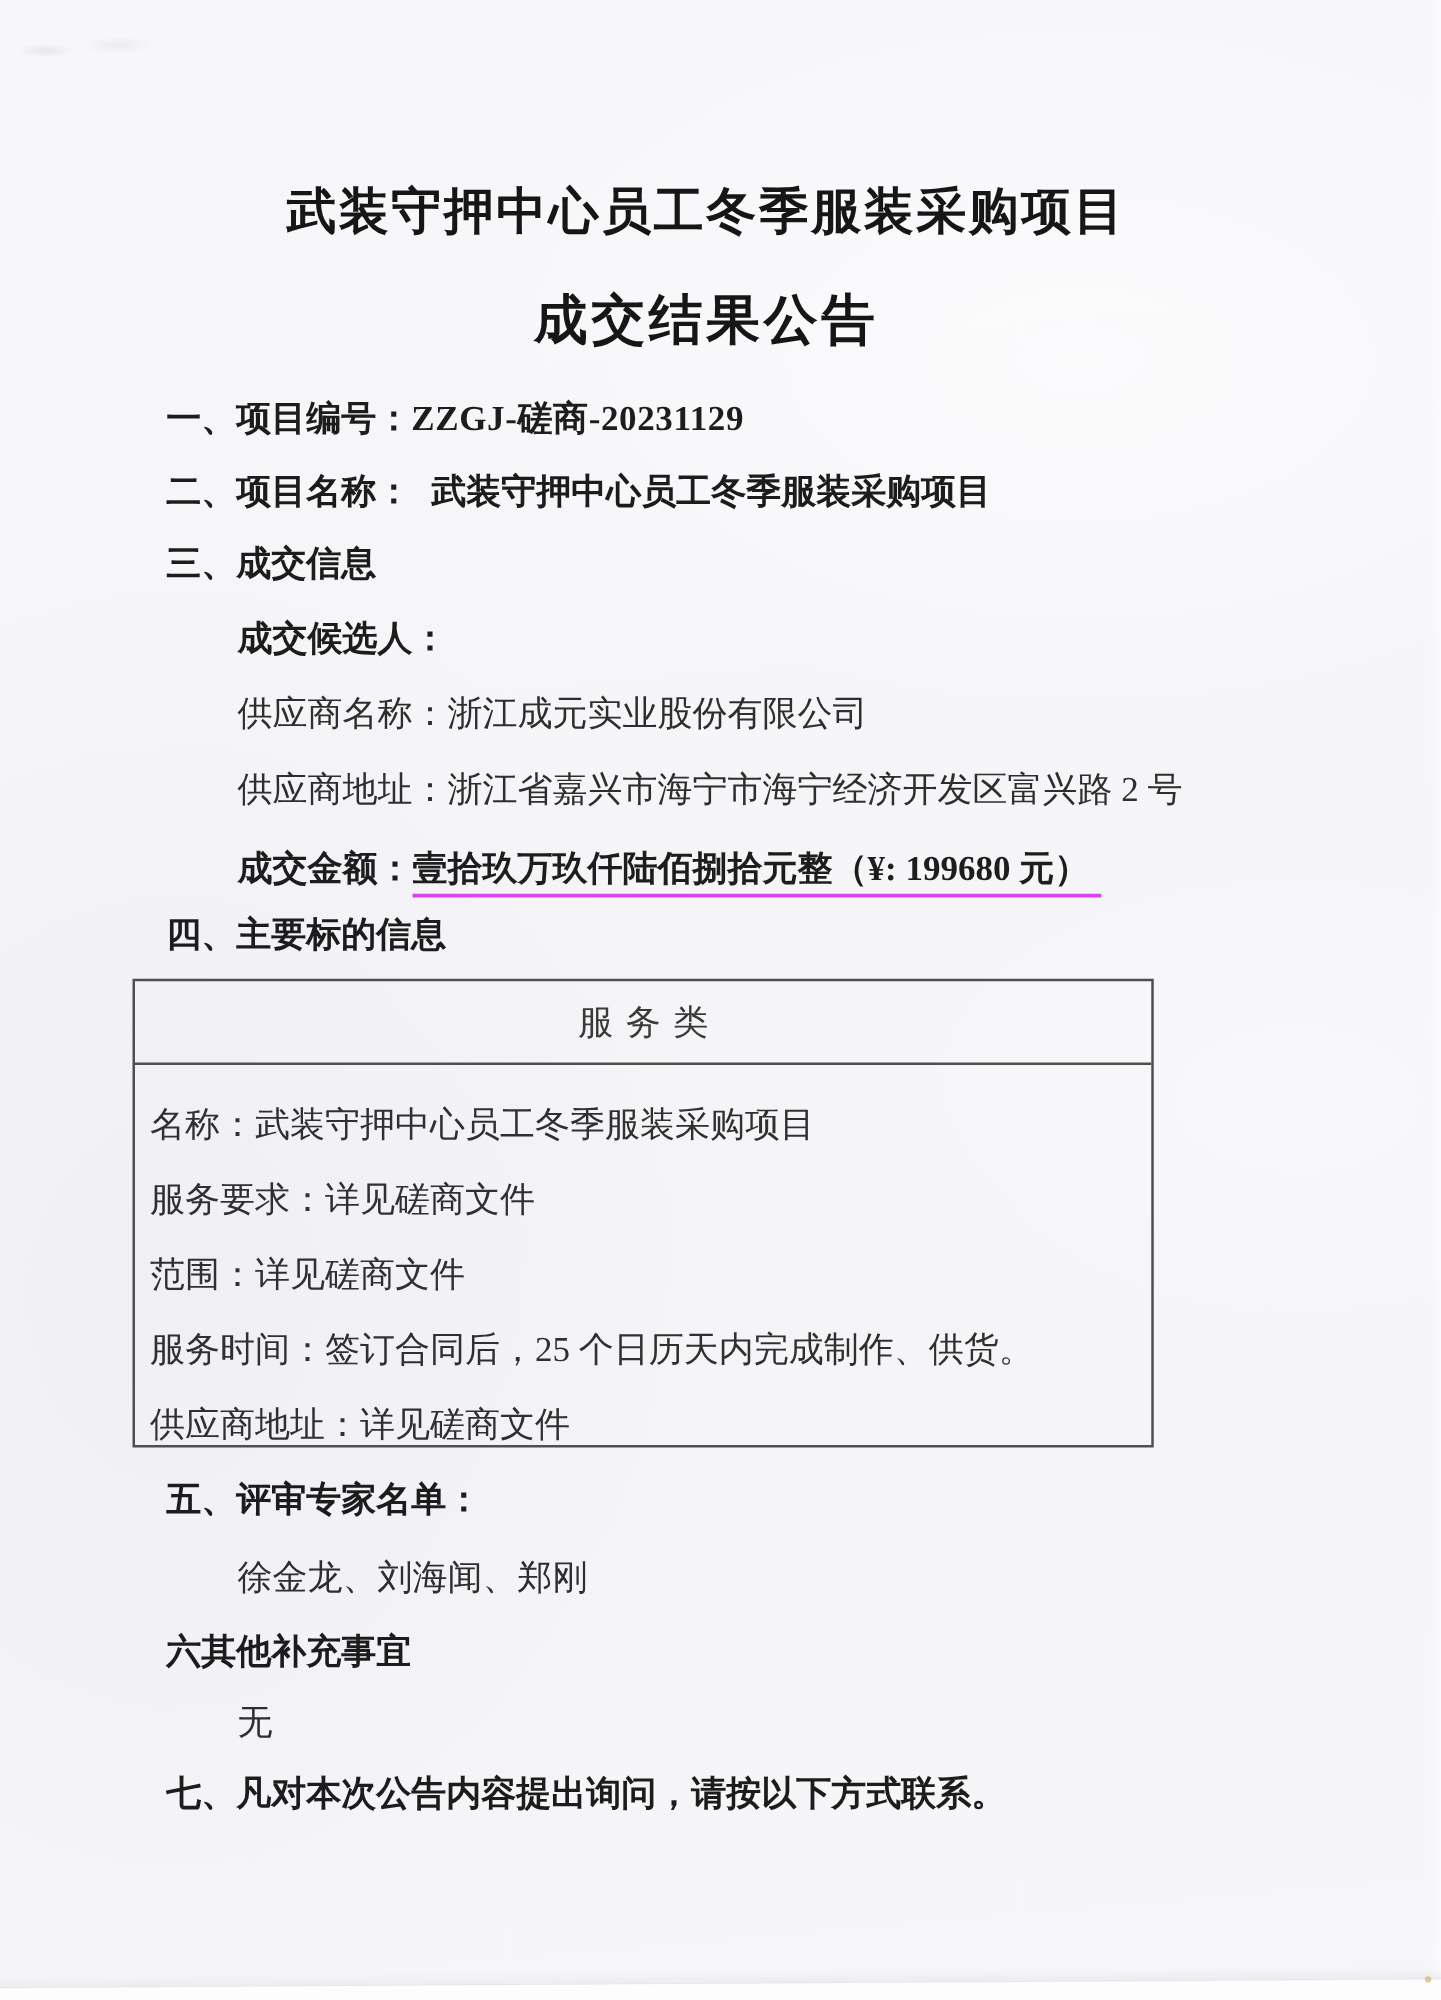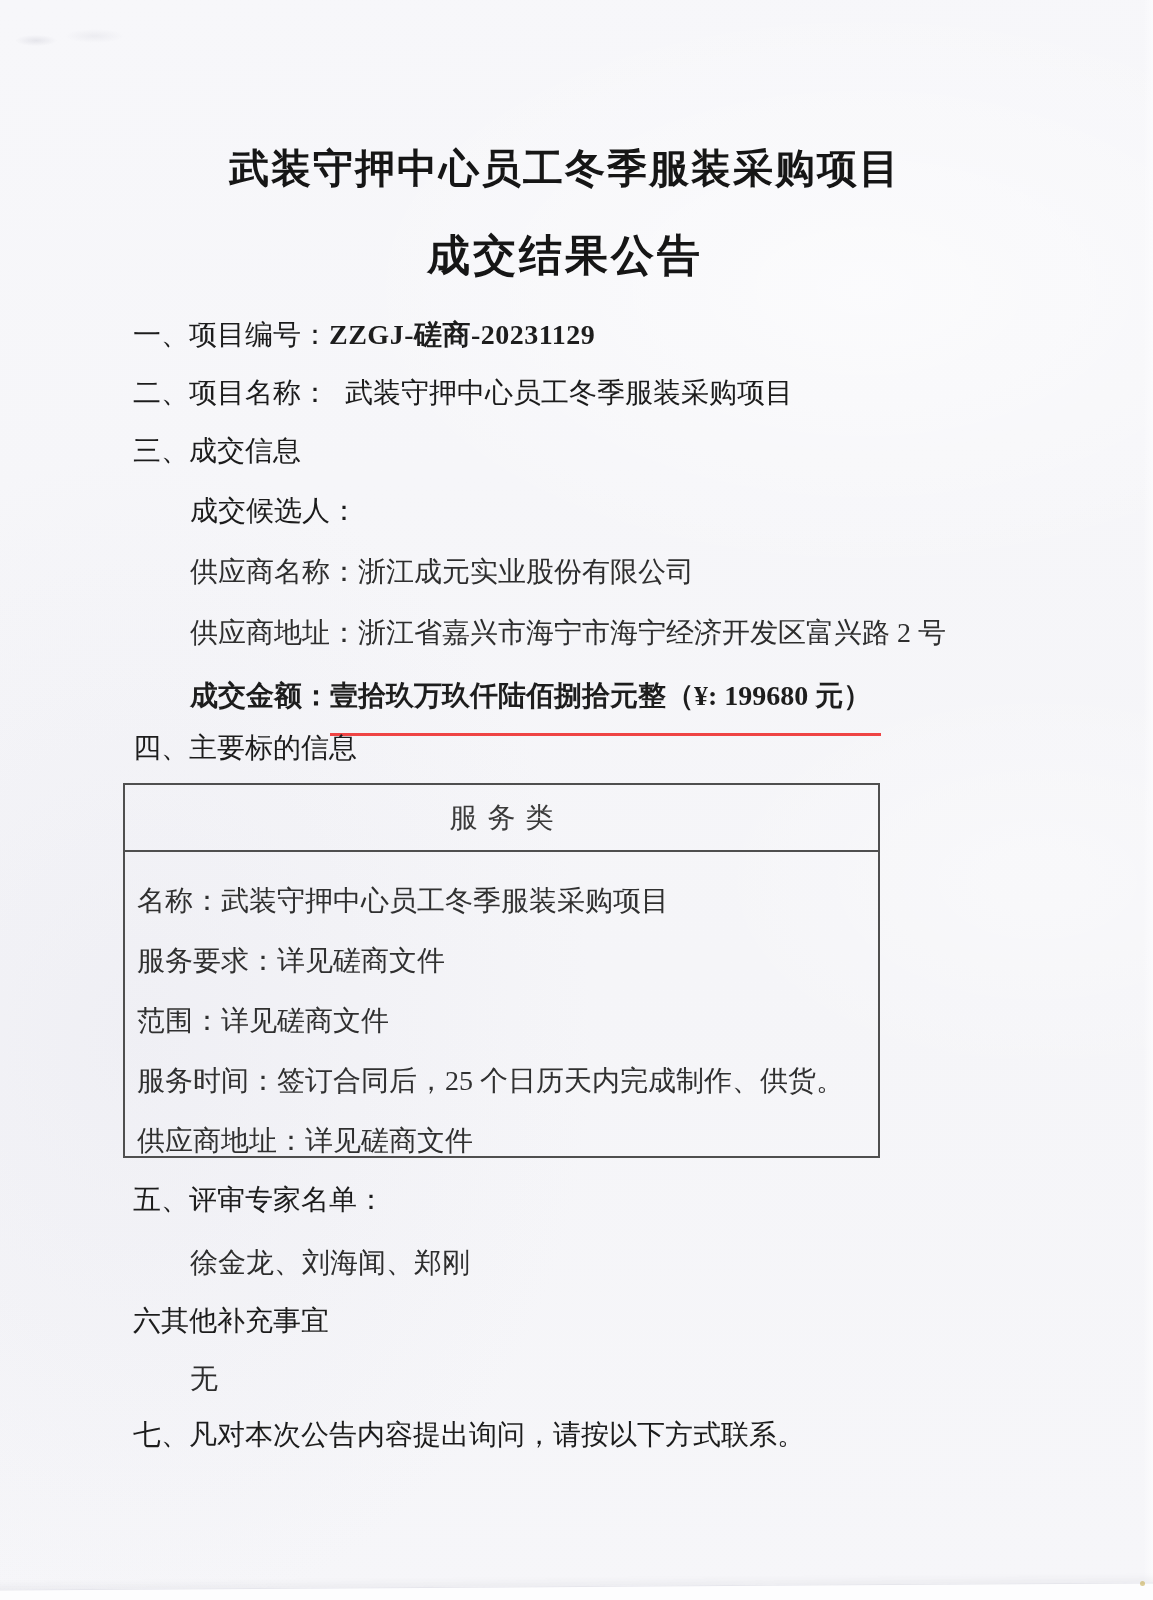--- a/index.html
+++ b/index.html
@@ -46,40 +46,40 @@
 
   .title {
     left:0; width:1130px; text-align:center;
     font-weight:bold; color:#161616; letter-spacing:2px;
   }
   .title1 { top:141px; font-size:40px; }
   .title2 { top:227px; font-size:43px; letter-spacing:3px; }
 
   .h  {
     font-family:"Liberation Sans","DejaVu Sans",sans-serif;
-    font-weight:normal; color:#1c1c1c;
+    font-weight:bold; color:#1c1c1c;
     font-size:28px; line-height:30px;
   }
   .t  { font-size:28px; line-height:30px; color:#2e2e2e; }
   .b  { font-weight:bold; color:#1d1d1d; }
   .num { letter-spacing:0.5px;margin-top:40px; }
 
   .indent2 { left:190px;text-align:center; }
   .sec { left:133px; }
 
   .gap { display:inline-block; width:16px; }
 
   .uline {
-    border-bottom:3px solid #ef4444;
-    padding-bottom:22px; padding-right:10px;
+    border-bottom:3px solid #d946ef;
+    padding-bottom:4px; padding-right:10px;
   }
 
   .subject-table {
-    position:absolute; top:783px; left:123px;
-    width:757px; height:375px;
+    position:absolute; top:783px; left:106px;
+    width:817px; height:375px;
     border:2px solid #4f4f4f;
     background:rgba(255,255,255,0.0);
   }
   .subject-table .thead {
     height:67px; border-bottom:2px solid #4f4f4f;
     display:flex; align-items:center; justify-content:center;
     font-size:28px; color:#3a3a3a; letter-spacing:10px;
     text-indent:10px;
   }
   .subject-table .tbody { padding:34px 10px 0 12px; }

